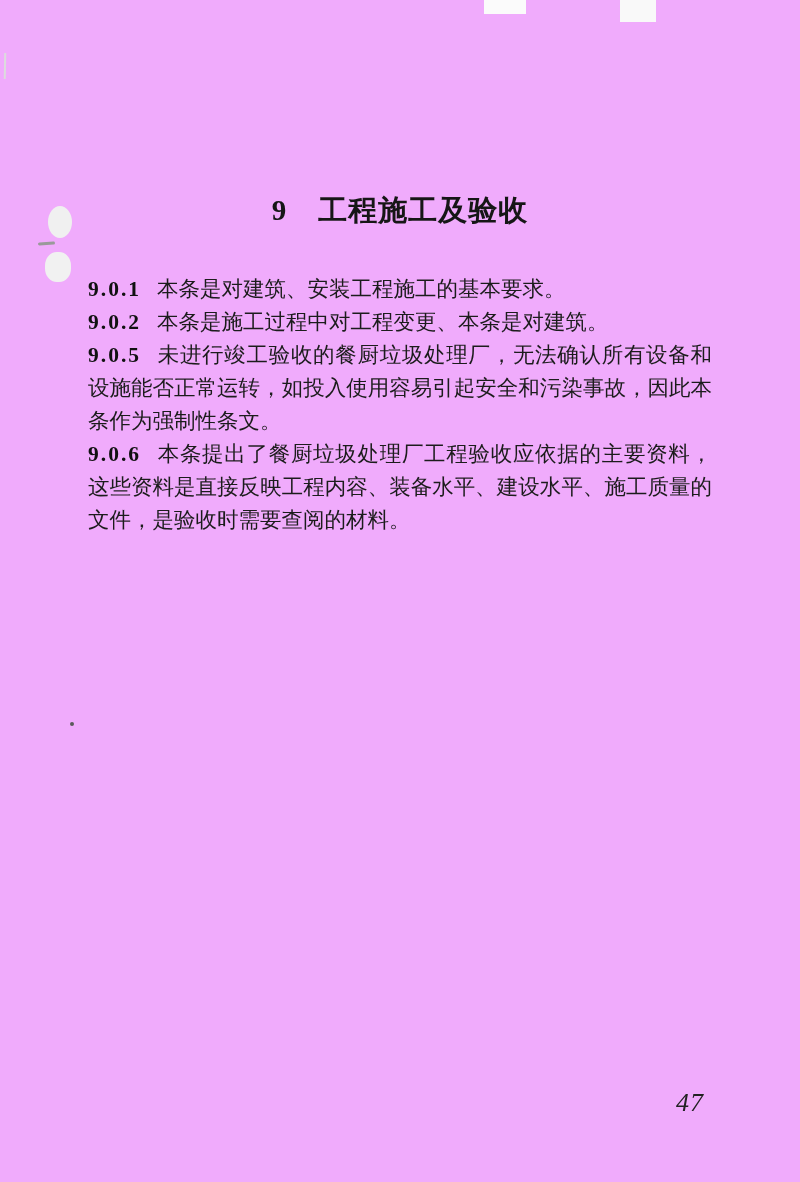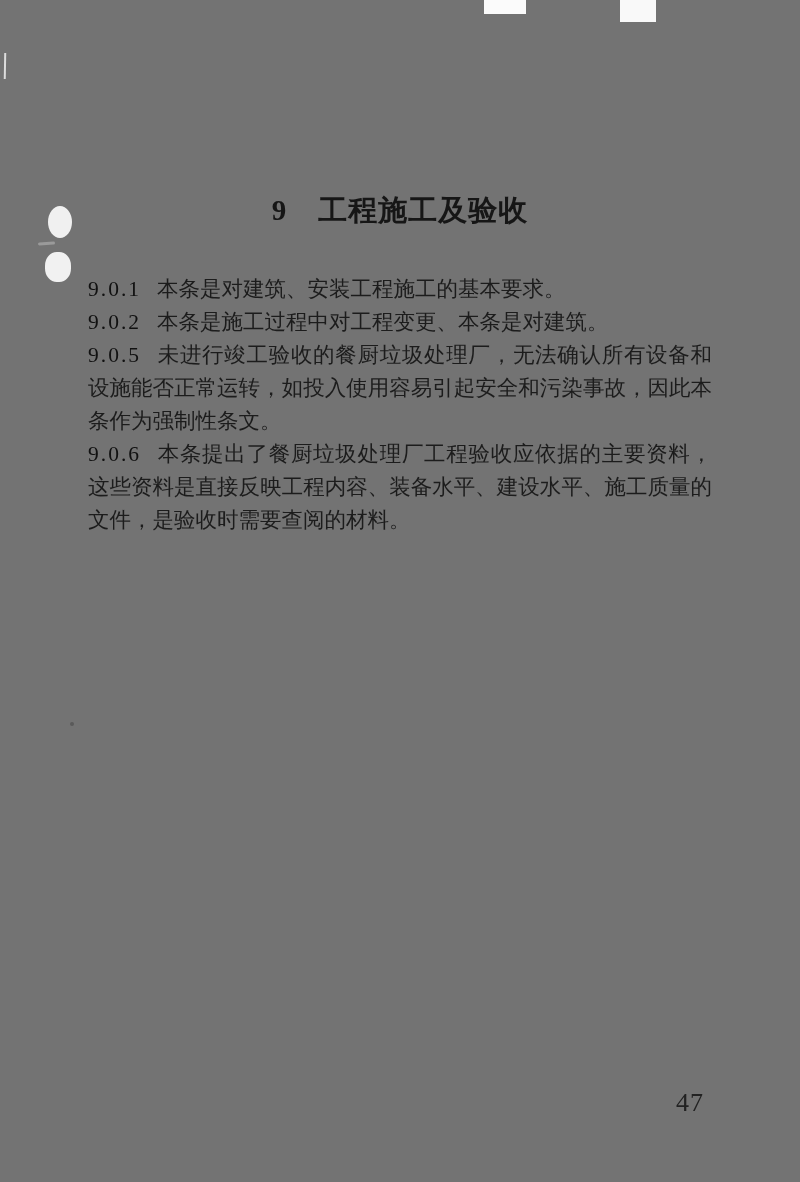--- a/index.html
+++ b/index.html
@@ -9,21 +9,21 @@
     height: 1182px;
     background: #fdfdfd;
     position: relative;
     overflow: hidden;
     font-family: "Liberation Serif", "DejaVu Serif", serif;
     color: #1b1b1b;
   }
   .page {
     position: absolute;
     inset: 0;
-    background: #737373;
+    background: #f0abfc;
   }
   
   .chapter-heading {
     position: absolute;
     top: 191px;
     left: 0;
     width: 100%;
     text-align: center;
     font-weight: bold;
     font-size: 29px;
@@ -43,32 +43,33 @@
     width: 624px;
     font-size: 21.5px;
     line-height: 33px;
     text-align: justify;
     color: #1c1c1c;
   }
   .clause {
     text-align: justify;
   }
   .clause-number {
-    font-weight: normal;
+    font-weight: bold;
     letter-spacing: 2px;
     padding-right: 16px;
     color: #111;
     font-family: "Liberation Serif", "DejaVu Serif", serif;
   }
   
   .page-number {
     position: absolute;
     top: 1088px;
     right: 96px;
     font-size: 26px;
+    font-style: italic;
     color: #222;
     letter-spacing: 1px;
   }
   
   .artifact { position: absolute; pointer-events: none; }
   .a-edge-line   { left: 4px;  top: 53px;  width: 2px;  height: 26px; background: #dcdcdc; transform: rotate(1deg); }
   .a-smudge-1    { left: 48px; top: 206px; width: 24px; height: 32px; background: #f0f0f0; border-radius: 50%; }
   .a-dash        { left: 38px; top: 242px; width: 17px; height: 3px;  background: #9a9a9a; transform: rotate(-4deg); border-radius: 2px; }
   .a-smudge-2    { left: 45px; top: 252px; width: 26px; height: 30px; background: #f1f1f1; border-radius: 45%; }
   .a-dot         { left: 70px; top: 722px; width: 4px;  height: 4px;  background: #5a5a5a; border-radius: 50%; }

